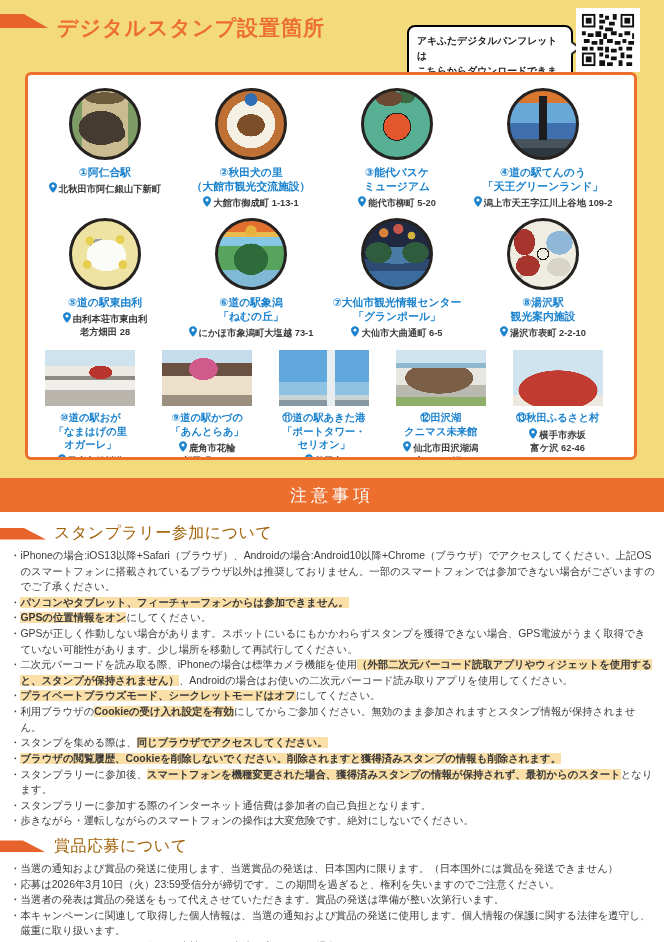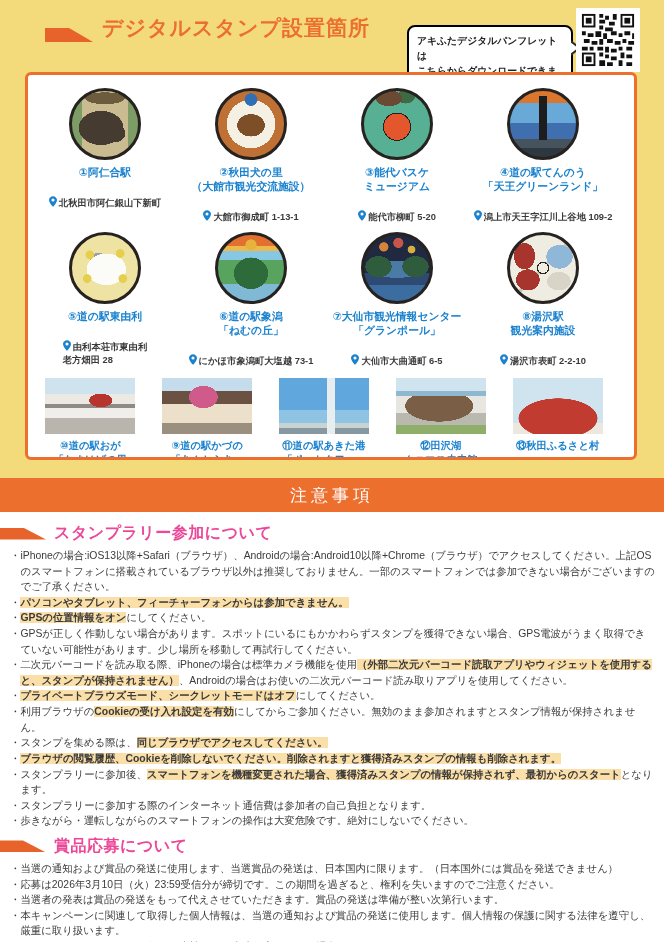--- a/index.html
+++ b/index.html
@@ -3,21 +3,21 @@
 <meta charset="utf-8">
 <style>
   html,body{margin:0;padding:0;background:#ffffff;}
   .page{
     position:relative;width:664px;height:942px;overflow:hidden;
     font-family:"Liberation Sans","DejaVu Sans",sans-serif;
     background:#ffffff;
   }
   
   .top-area{position:relative;width:664px;height:478px;background:#F3DB7C;}
-  .ribbon{position:absolute;top:14px;left:0;display:flex;align-items:flex-end;padding-left:45px;}
+  .ribbon{position:absolute;top:14px;left:0;display:flex;align-items:flex-start;}
   .swoosh-big{width:48px;height:14px;background:#E8622B;clip-path:polygon(0 0,50% 0,100% 100%,0 100%);margin-right:9px;}
   .page-title{margin:0;font-size:21px;font-weight:bold;color:#ED6F2E;letter-spacing:1px;}
   .bubble{
     position:absolute;left:407px;top:25px;width:146px;background:#fff;
     border:2px solid #000000;border-radius:8px;padding:6px 8px;
     font-size:9.8px;font-weight:bold;color:#222;line-height:1.55;
   }
   .bubble::before{content:"";position:absolute;right:-10px;top:13px;border-top:8px solid transparent;border-bottom:8px solid transparent;border-left:10px solid #2b2b2b;}
   .bubble::after{content:"";position:absolute;right:-7px;top:15px;border-top:6px solid transparent;border-bottom:6px solid transparent;border-left:8px solid #ffffff;}
   .qr-box{position:absolute;left:576px;top:8px;width:64px;height:64px;background:#ffffff;display:flex;align-items:center;justify-content:center;}
@@ -27,21 +27,21 @@
     background:#ffffff;border:3px solid #ED6F2E;border-radius:6px;padding:13px 18px 0 4px;overflow:hidden;
   }
   .stamp-row{display:flex;justify-content:space-between;}
   #row1 .stamp-cell,#row2 .stamp-cell{flex:1 1 25%;}
   #row3 .stamp-cell{flex:1 1 20%;}
   #row1{margin-bottom:8px;}
   #row2{margin-bottom:10px;}
   .stamp-cell{display:flex;flex-direction:column;align-items:center;min-width:0;}
   .stamp-name{color:#1B82CE;font-weight:bold;font-size:10.8px;line-height:1.3;text-align:center;margin-top:5px;white-space:nowrap;}
   #row3 .stamp-name{font-size:10.3px;}
-  .stamp-address{font-size:9.3px;color:#3A3A3A;font-weight:bold;line-height:1.4;text-align:left;margin-top:17px;white-space:nowrap;}
+  .stamp-address{font-size:9.3px;color:#3A3A3A;font-weight:bold;line-height:1.4;text-align:center;margin-top:3px;white-space:nowrap;}
   .pin{vertical-align:-1px;margin-right:2px;}
   
   .manhole{width:66px;height:66px;border-radius:50%;border:3px solid #262220;box-sizing:content-box;}
   .photo{width:90px;height:56px;}
   
   .art-ani-bears{background:
     radial-gradient(ellipse 34% 26% at 44% 56%,#453b30 99%,transparent),
     radial-gradient(ellipse 17% 14% at 64% 64%,#453b30 99%,transparent),
     radial-gradient(ellipse 30% 9% at 50% 11%,#6d5b3e 99%,transparent),
     linear-gradient(90deg,#7d9c66 0 15%,#cabc90 15% 85%,#7d9c66 85%);}
@@ -100,21 +100,21 @@
     linear-gradient(180deg,#e8e6e0 0 62%,#b9b9b0 62% 84%,#8fae6a 84%);}
   .photo-furusato{background:
     radial-gradient(ellipse 64% 52% at 50% 72%,#c23b30 0 68%,transparent 69%),
     linear-gradient(180deg,#cfe4ef 0 80%,#ece8e0 80%);}
   
   .band{width:664px;height:34px;background:#ED6F2E;color:#ffffff;display:flex;align-items:center;justify-content:center;font-size:17px;font-weight:normal;letter-spacing:4px;}
   
   .notes{background:#ffffff;padding:4px 0 0 0;}
   .sec-head{display:flex;align-items:center;margin:7px 0 2px 0;}
   .swoosh-sec{width:46px;height:12px;background:#E8622B;clip-path:polygon(0 0,50% 0,100% 100%,0 100%);margin-right:8px;}
-  .sec-title{margin:0;font-size:16px;font-weight:bold;color:#ec4899;letter-spacing:0.5px;}
+  .sec-title{margin:0;font-size:16px;font-weight:normal;color:#a16207;letter-spacing:0.5px;}
   .bullets{margin:4px 8px 6px 10px;padding:0;list-style:none;font-size:10.4px;line-height:1.5;color:#3A3A3A;}
   .bullets li{padding-left:1em;text-indent:-1em;}
   .hl{background:#FBDFA8;font-weight:bold;}
 </style>
 </head>
 <body>
 
 <div class="page">
 
   <div class="top-area">

